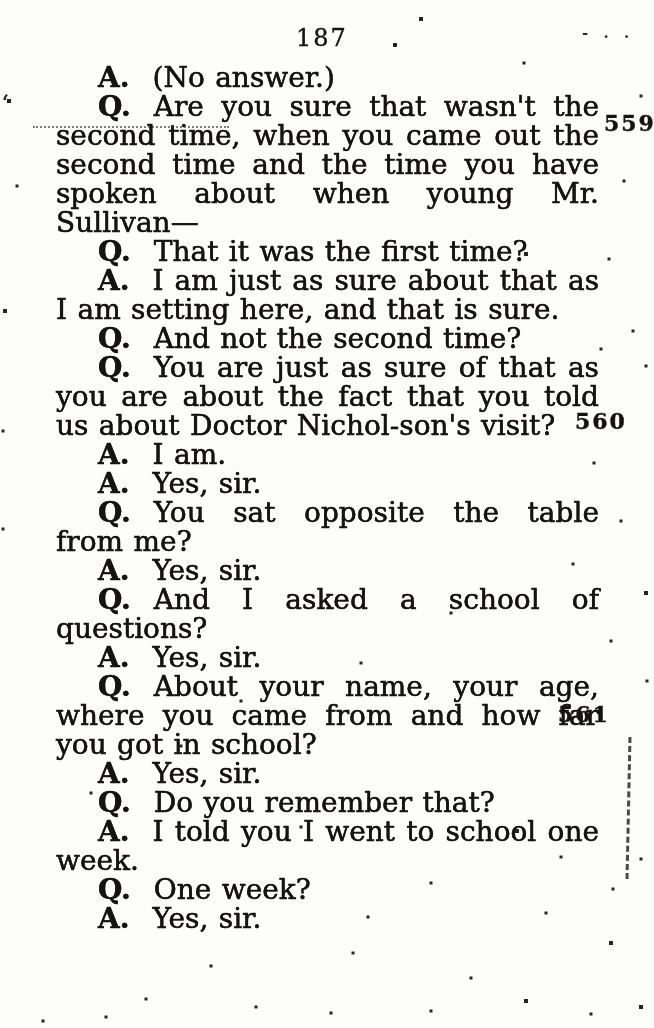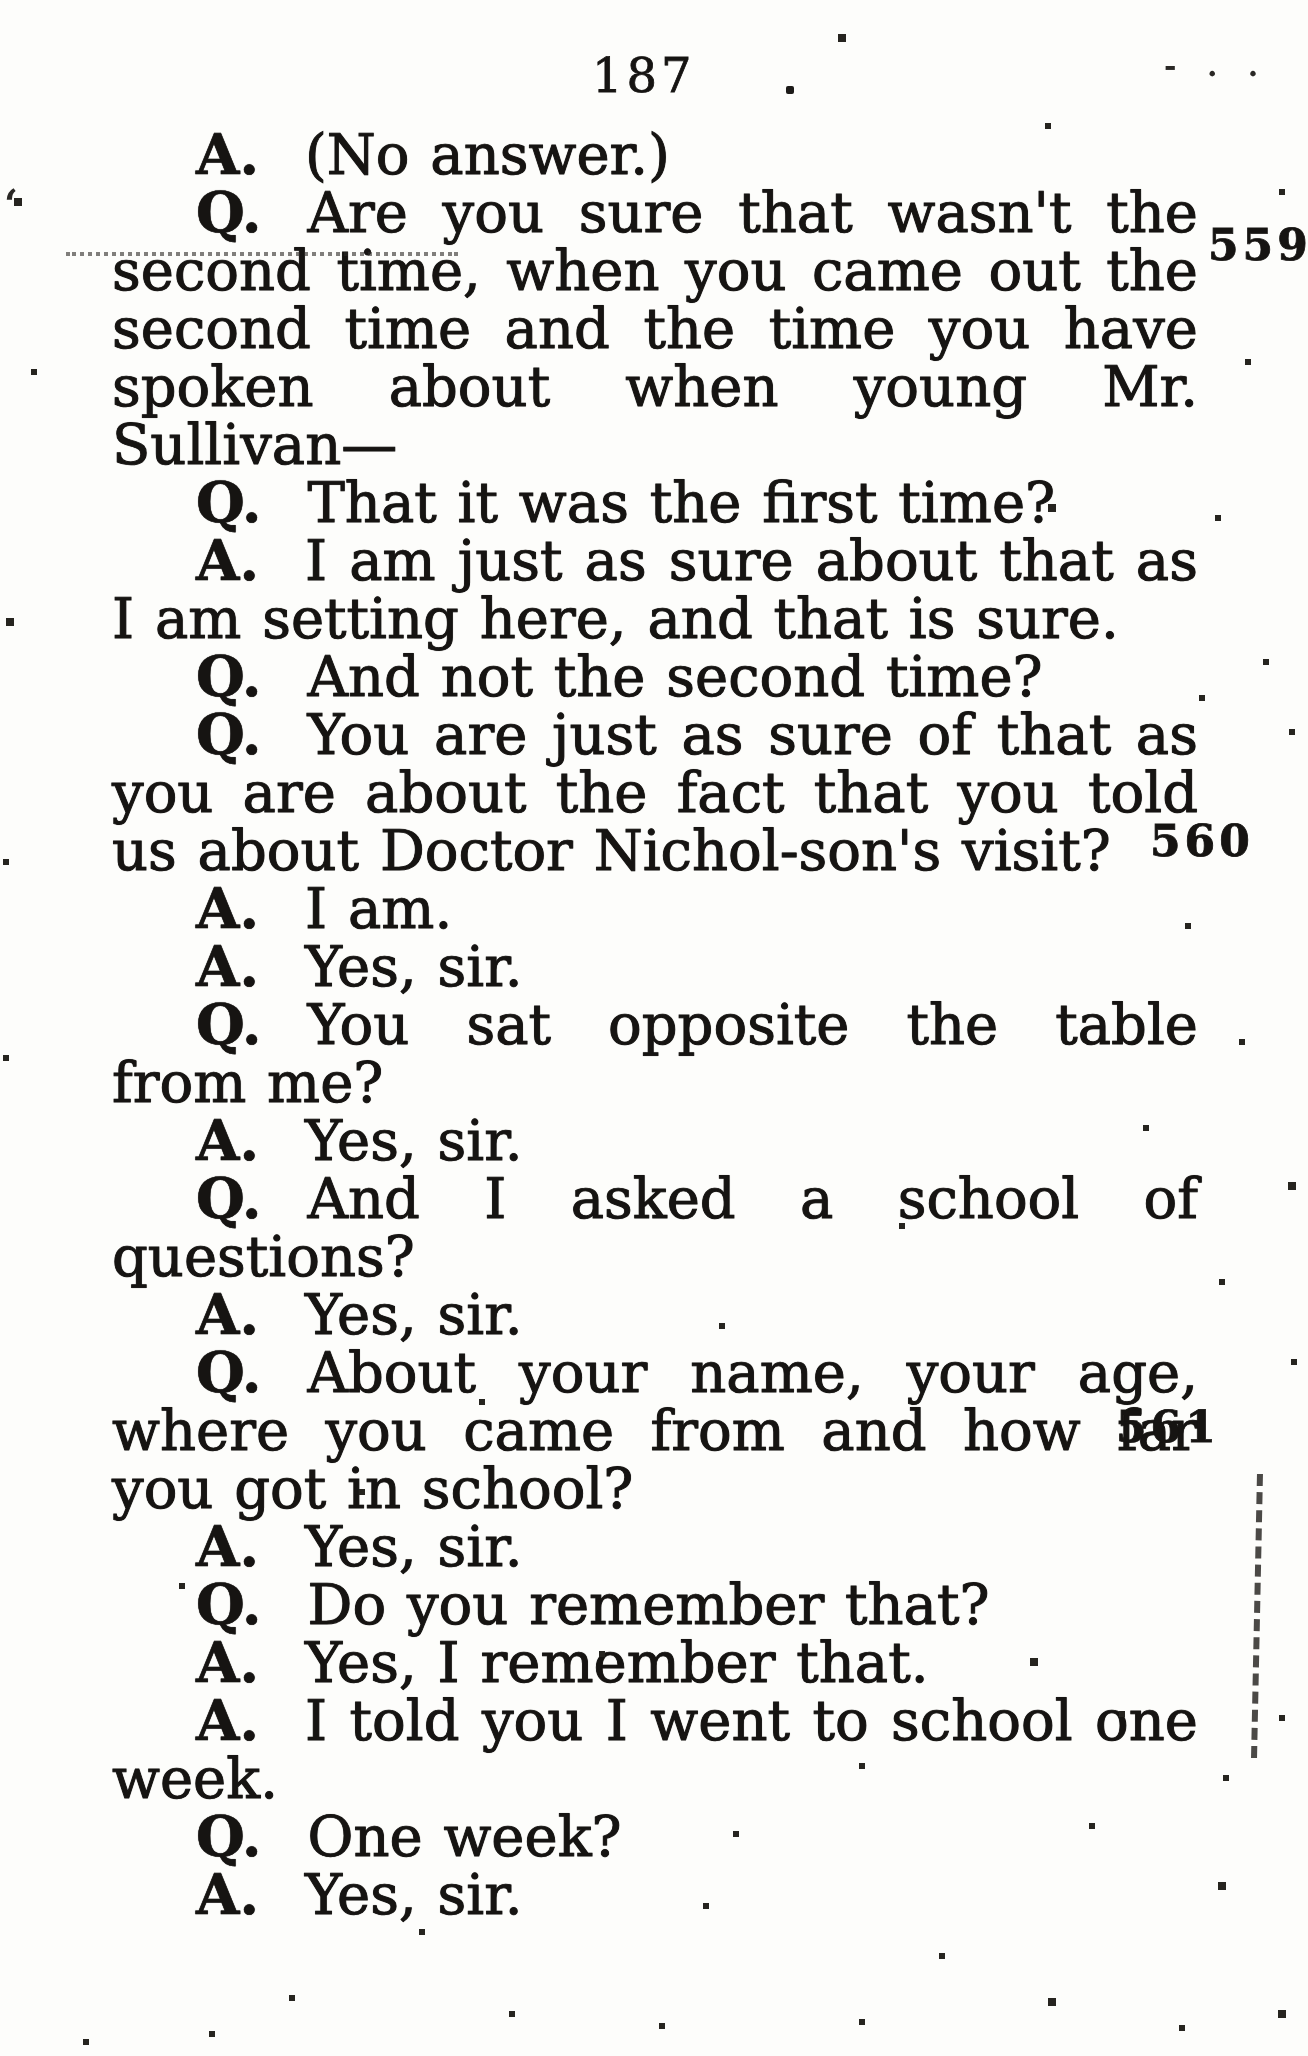--- a/index.html
+++ b/index.html
@@ -115,21 +115,20 @@
       <p class="qa"><span class="speaker">Q.</span><span class="qtext">You are just as sure of that as you are about the fact that you told us about Doctor Nichol-son's visit?</span></p>
       <p class="qa"><span class="speaker">A.</span><span class="qtext">I am.</span></p>
       <p class="qa"><span class="speaker">A.</span><span class="qtext">Yes, sir.</span></p>
       <p class="qa"><span class="speaker">Q.</span><span class="qtext">You sat opposite the table from me?</span></p>
       <p class="qa"><span class="speaker">A.</span><span class="qtext">Yes, sir.</span></p>
       <p class="qa"><span class="speaker">Q.</span><span class="qtext">And I asked a school of questions?</span></p>
       <p class="qa"><span class="speaker">A.</span><span class="qtext">Yes, sir.</span></p>
       <p class="qa"><span class="speaker">Q.</span><span class="qtext">About your name, your age, where you came from and how far you got in school?</span></p>
       <p class="qa"><span class="speaker">A.</span><span class="qtext">Yes, sir.</span></p>
       <p class="qa"><span class="speaker">Q.</span><span class="qtext">Do you remember that?</span></p>
-      <p class="qa"><span class="speaker">A.</span><span class="qtext">Yes, I remember that.</span></p>
       <p class="qa"><span class="speaker">A.</span><span class="qtext">I told you I went to school one week.</span></p>
       <p class="qa"><span class="speaker">Q.</span><span class="qtext">One week?</span></p>
       <p class="qa"><span class="speaker">A.</span><span class="qtext">Yes, sir.</span></p>
     </div>
 
   <span class="margin-num n559">559</span>
   <span class="margin-num n560">560</span>
   <span class="margin-num n561">561</span>
 
   <span class="edge-quote">‘</span>

